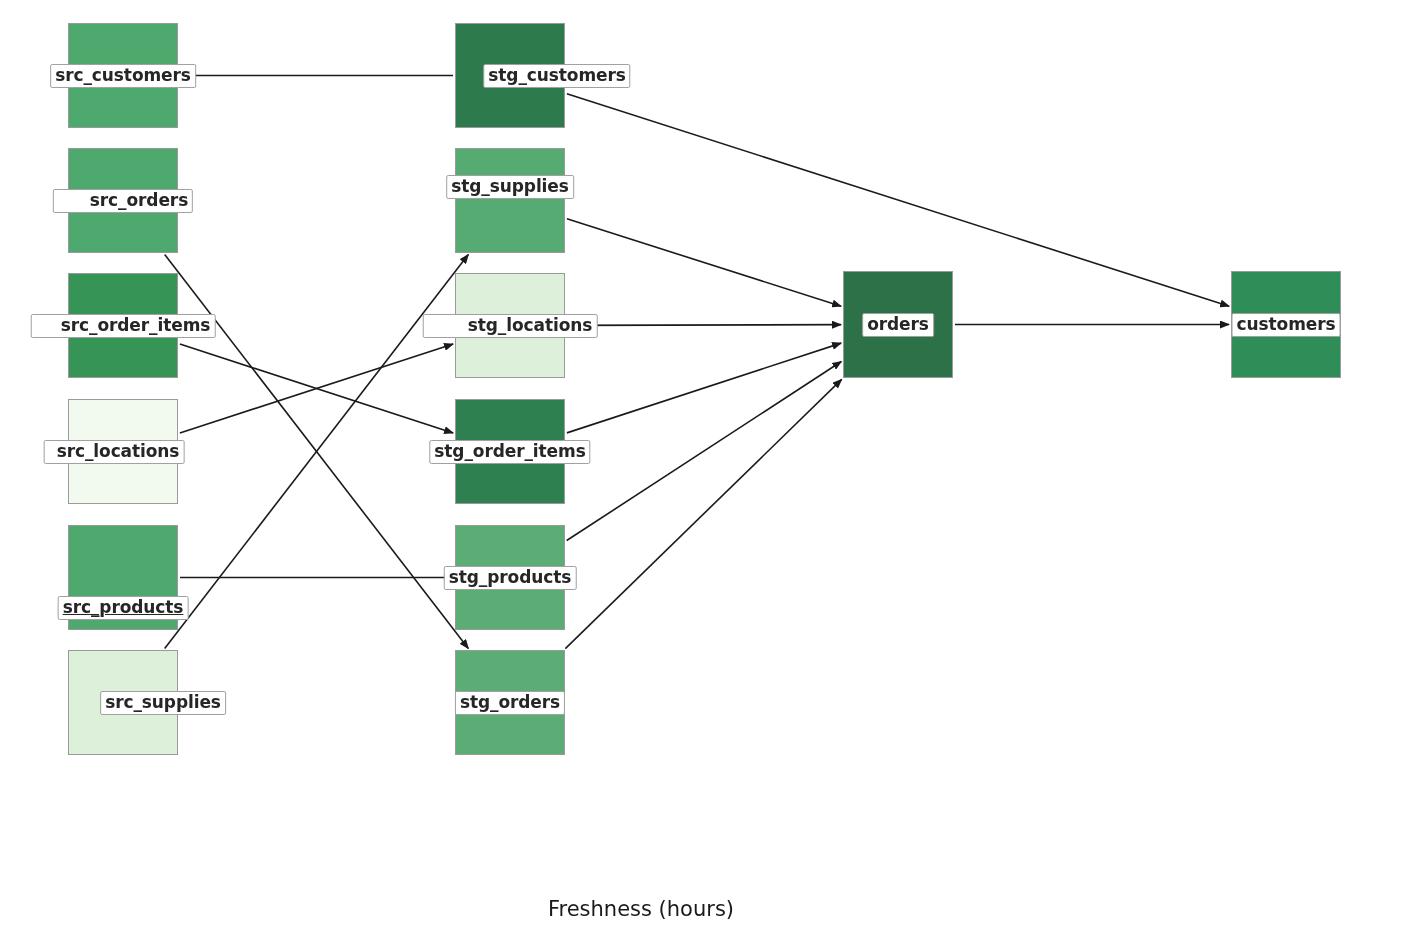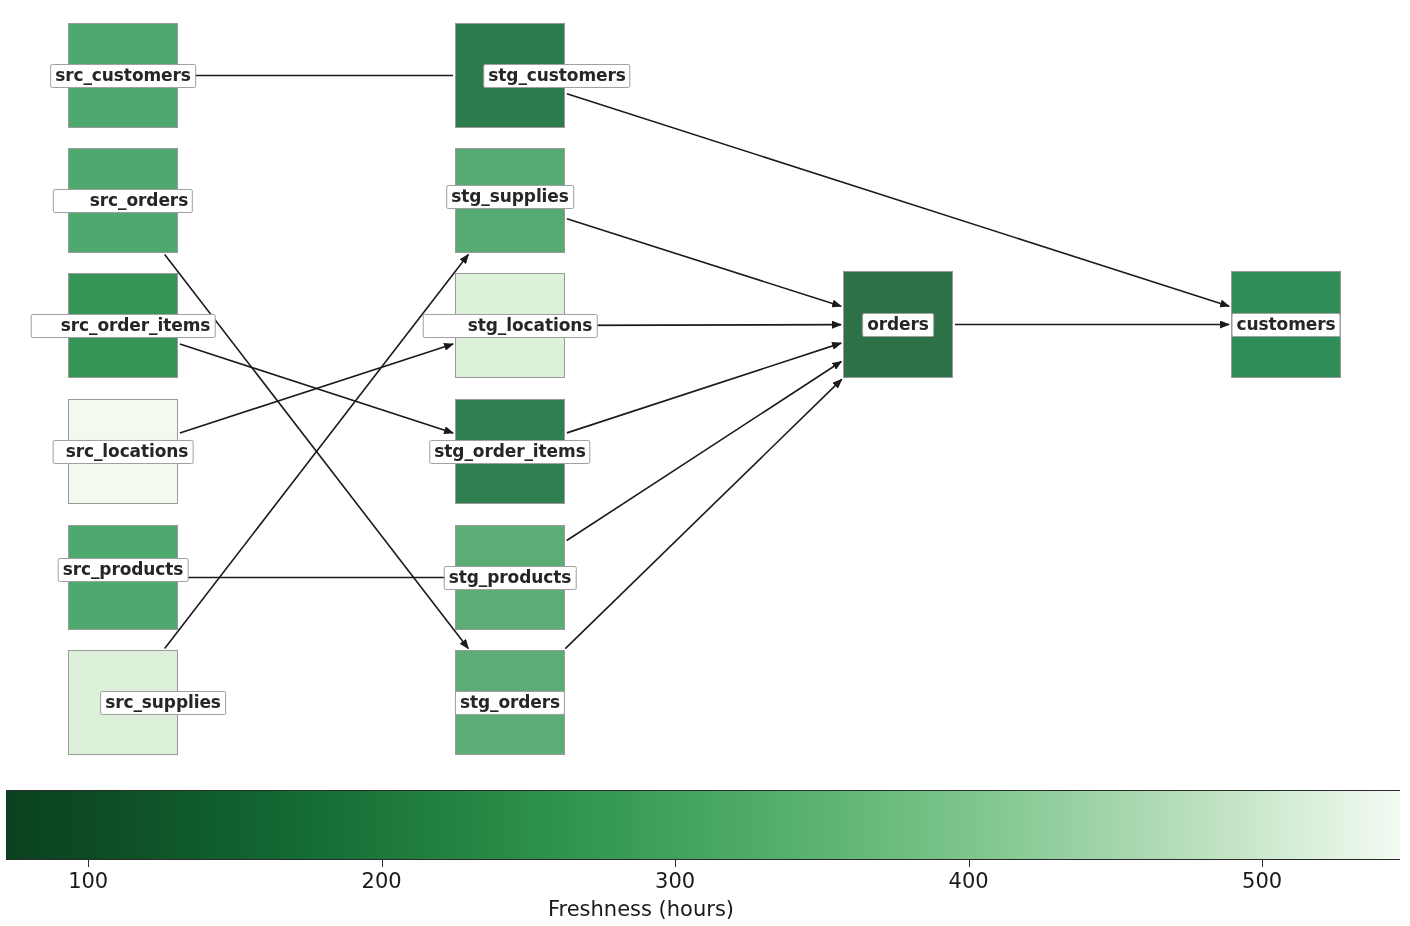--- a/index.html
+++ b/index.html
@@ -147,46 +147,31 @@
         <div class="node" style="left: 455px; top: 399px; width: 110px; height: 105px; background: rgb(46, 128, 80);"></div>
         <div class="node" style="left: 455px; top: 525px; width: 110px; height: 105px; background: rgb(91, 173, 117);"></div>
         <div class="node" style="left: 455px; top: 650px; width: 110px; height: 105px; background: rgb(91, 173, 117);"></div>
         <div class="node" style="left: 843px; top: 271px; width: 110px; height: 107px; background: rgb(44, 113, 72);"></div>
         <div class="node" style="left: 1231px; top: 271px; width: 110px; height: 107px; background: rgb(47, 141, 88);"></div>
       </div>
     <div id="label-layer">
         <div class="node-label" style="left: 123px; top: 75.5px;">src_customers</div>
         <div class="node-label" style="left: 123px; top: 200.5px; padding-left: 36px;">src_orders</div>
         <div class="node-label" style="left: 123px; top: 325.5px; padding-left: 29px;">src_order_items</div>
-        <div class="node-label" style="left: 123px; top: 451.5px; padding-left: 12px;">src_locations</div>
-        <div class="node-label" style="left: 123px; top: 570px;">src_products</div>
+        <div class="node-label" style="left: 114px; top: 451.5px; padding-left: 12px;">src_locations</div>
+        <div class="node-label" style="left: 123px; top: 608px; text-decoration: underline;">src_products</div>
         <div class="node-label" style="left: 123px; top: 702.5px; margin-left: 40px;">src_supplies</div>
         <div class="node-label" style="left: 510px; top: 75.5px; margin-left: 47px;">stg_customers</div>
-        <div class="node-label" style="left: 510px; top: 197px;">stg_supplies</div>
+        <div class="node-label" style="left: 510px; top: 187px;">stg_supplies</div>
         <div class="node-label" style="left: 510px; top: 325.5px; padding-left: 44px;">stg_locations</div>
         <div class="node-label" style="left: 510px; top: 451.5px;">stg_order_items</div>
         <div class="node-label" style="left: 510px; top: 577.5px;">stg_products</div>
         <div class="node-label" style="left: 510px; top: 702.5px;">stg_orders</div>
         <div class="node-label" style="left: 898px; top: 324.5px;">orders</div>
         <div class="node-label" style="left: 1286px; top: 324.5px;">customers</div>
       </div>
 
   </div>
 
-  <div class="cbar-wrap">
-    <div class="cbar" id="cbar-gradient" style="background: linear-gradient(to right, rgb(11, 66, 32) 0%, rgb(13, 74, 36) 6%, rgb(19, 107, 51) 21%, rgb(49, 150, 79) 41%, rgb(84, 176, 107) 56%, rgb(128, 198, 143) 70%, rgb(180, 221, 184) 84%, rgb(220, 240, 220) 94%, rgb(243, 250, 242) 100%);"></div>
-    <div class="cbar-ticks" id="cbar-ticks">
-        <div class="tick-mark" style="left: 82.1726px;"></div>
-        <div class="tick-label" style="left: 82.1726px;">100</div>
-        <div class="tick-mark" style="left: 375.646px;"></div>
-        <div class="tick-label" style="left: 375.646px;">200</div>
-        <div class="tick-mark" style="left: 669.12px;"></div>
-        <div class="tick-label" style="left: 669.12px;">300</div>
-        <div class="tick-mark" style="left: 962.594px;"></div>
-        <div class="tick-label" style="left: 962.594px;">400</div>
-        <div class="tick-mark" style="left: 1256.07px;"></div>
-        <div class="tick-label" style="left: 1256.07px;">500</div>
-      </div>
-  </div>
 
   <div class="cbar-xlabel">Freshness (hours)</div>
 
 </div>
 
 </body></html>

